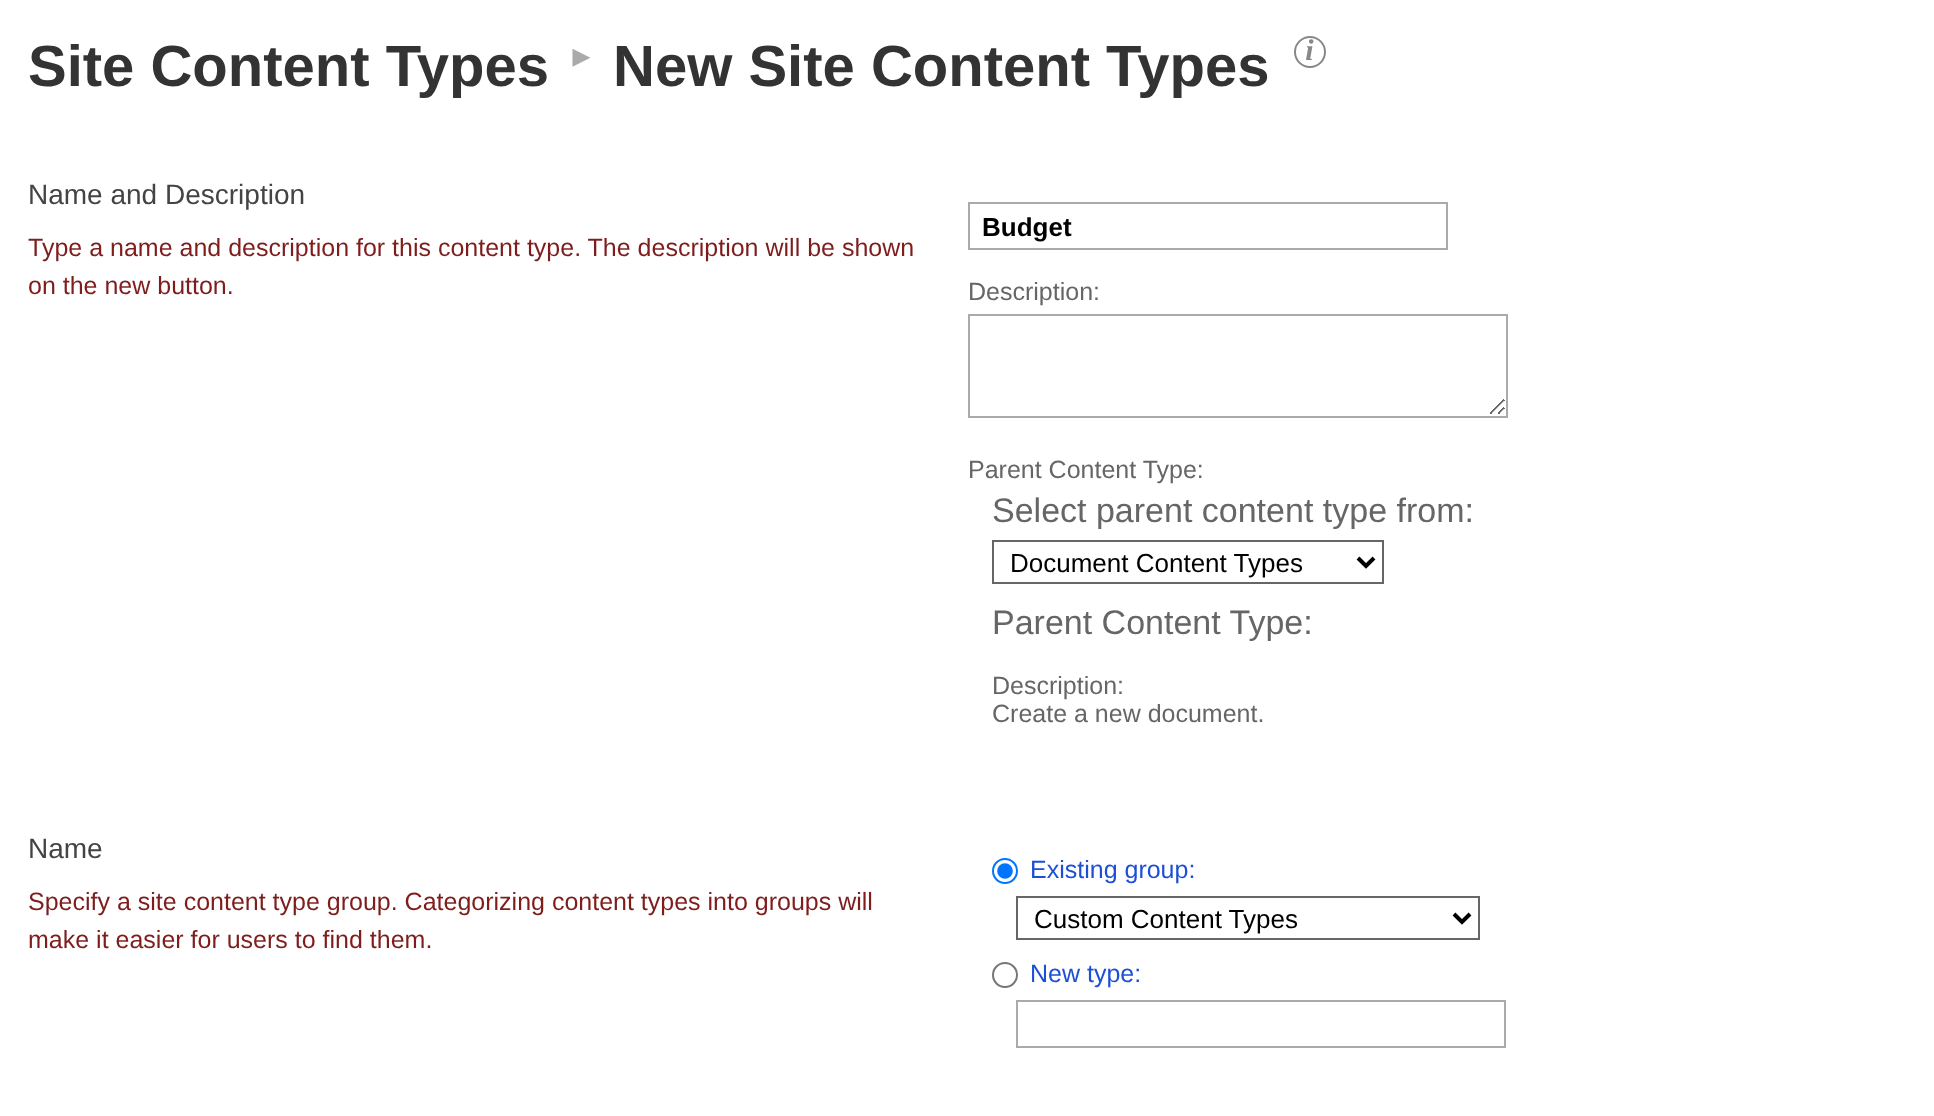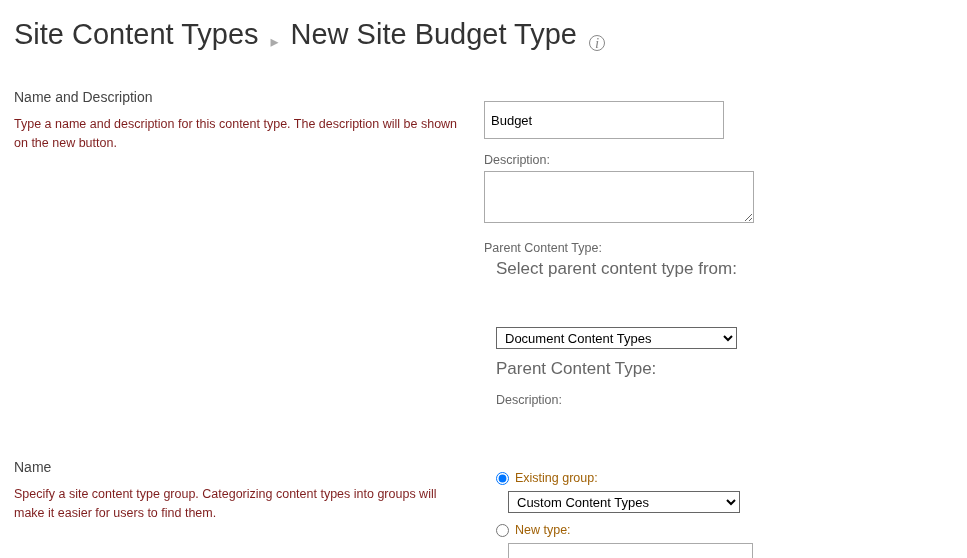--- a/index.html
+++ b/index.html
@@ -11,24 +11,24 @@
       font-family: "Segoe UI", "Segoe UI Light", Arial, sans-serif;
       background: #ffffff;
       width: 967px;
       height: 558px;
       color: #333;
       padding: 10px 14px;
       overflow: hidden;
     }
     .page-title {
       font-size: 29px;
-      font-weight: 400;
+      font-weight: 700;
       color: #333;
       display: flex;
-      align-items: flex-end;
+      align-items: flex-start;
       gap: 8px;
       margin-bottom: 38px;
       margin-top: 8px;
     }
     .page-title .link {
       color: #333;
     }
     .page-title .chevron {
       color: #aaa;
       font-size: 16px;
@@ -81,24 +81,25 @@
     .field-block {
       margin-bottom: 14px;
     }
     .field-sublabel {
       font-size: 17px;
       color: #666;
       margin-bottom: 4px;
     }
     input[type="text"] {
       border: 1px solid #aaa;
-      padding: 18px 6px;
+      padding: 4px 6px;
       font-size: 13px;
       font-family: inherit;
       height: 24px;
+      font-weight: bold;
     }
     textarea {
       border: 1px solid #aaa;
       padding: 4px 6px;
       font-size: 13px;
       font-family: inherit;
       resize: both;
     }
     select {
       border: 1px solid #666;
@@ -116,40 +117,40 @@
       align-items: center;
       gap: 6px;
       margin-bottom: 6px;
     }
     .radio-row input[type="radio"] {
       width: 13px;
       height: 13px;
     }
     .radio-row label {
       font-size: 12.5px;
-      color: #a16207;
+      color: #1d4ed8;
     }
     .desc-static {
       font-size: 12.5px;
       color: #666;
     }
     .name-input { width: 240px; }
     .desc-textarea { width: 270px; height: 52px; }
-    .parent-group-select { width: 241px; margin-top: 44px; }
+    .parent-group-select { width: 196px; }
     .parent-ct-select { width: 150px; }
     .existing-group-select { width: 232px; }
     .new-group-input { width: 245px; }
   </style>
 </head>
 <body>
 
 <div class="page-title">
   <span class="link">Site Content Types</span>
   <span class="chevron">▸</span>
-  <span>New Site Budget Type</span>
+  <span>New Site Content Types</span>
   <span class="info-icon">i</span>
 </div>
 
 <div class="section">
   <div class="section-left">
     <div class="section-heading">Name and Description</div>
     <div class="section-helptext">Type a name and description for this content type. The description will be shown on the new button.</div>
   </div>
   <div class="section-right">
     <div class="field-block">
@@ -163,20 +164,21 @@
       <span class="field-label">Parent Content Type:</span>
       <div class="indent">
         <div class="field-sublabel">Select parent content type from:</div>
         <select class="parent-group-select">
           <option selected="">Document Content Types</option>
         </select>
         <div style="height:10px"></div>
         <div class="field-sublabel">Parent Content Type:</div>
         <div style="height:10px"></div>
         <div class="desc-static">Description:</div>
+        <div class="desc-static">Create a new document.</div>
       </div>
     </div>
   </div>
 </div>
 
 <div class="section">
   <div class="section-left">
     <div class="section-heading">Name</div>
     <div class="section-helptext">Specify a site content type group. Categorizing content types into groups will make it easier for users to find them.</div>
   </div>

